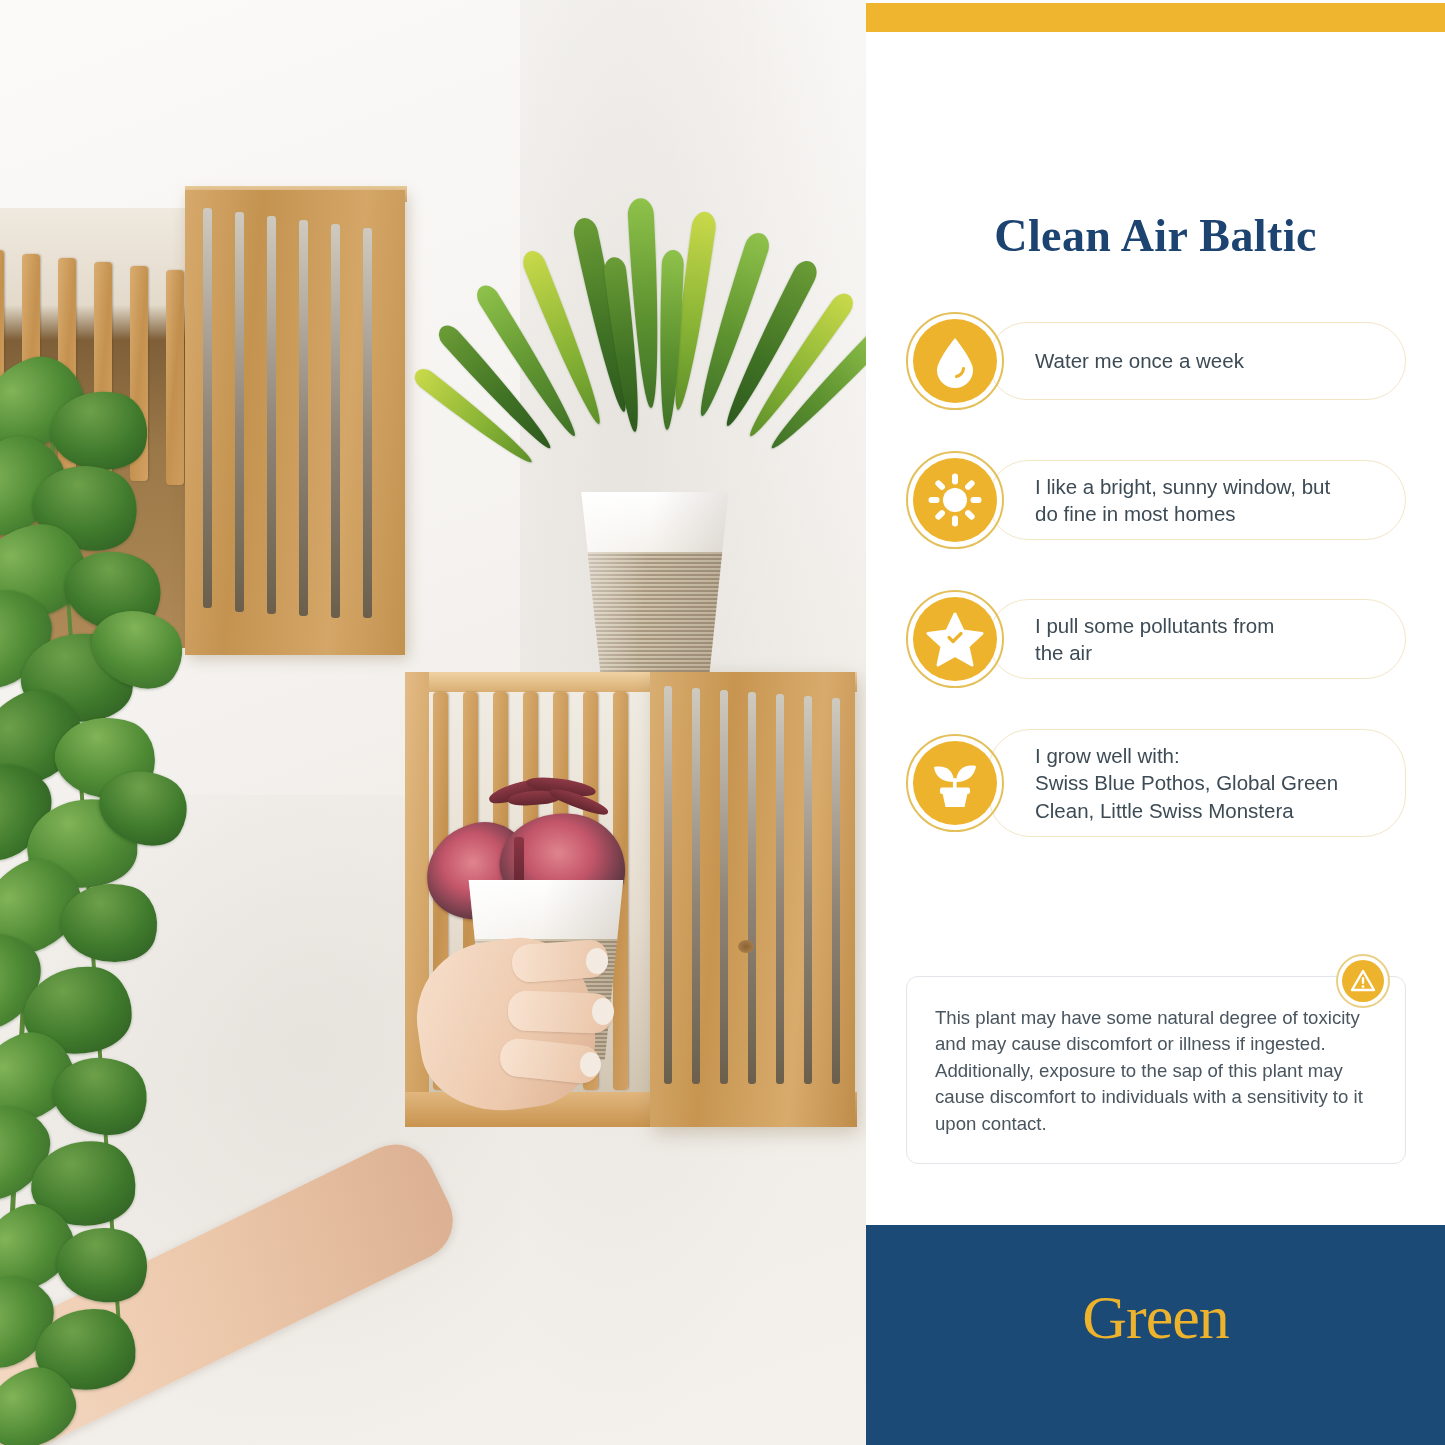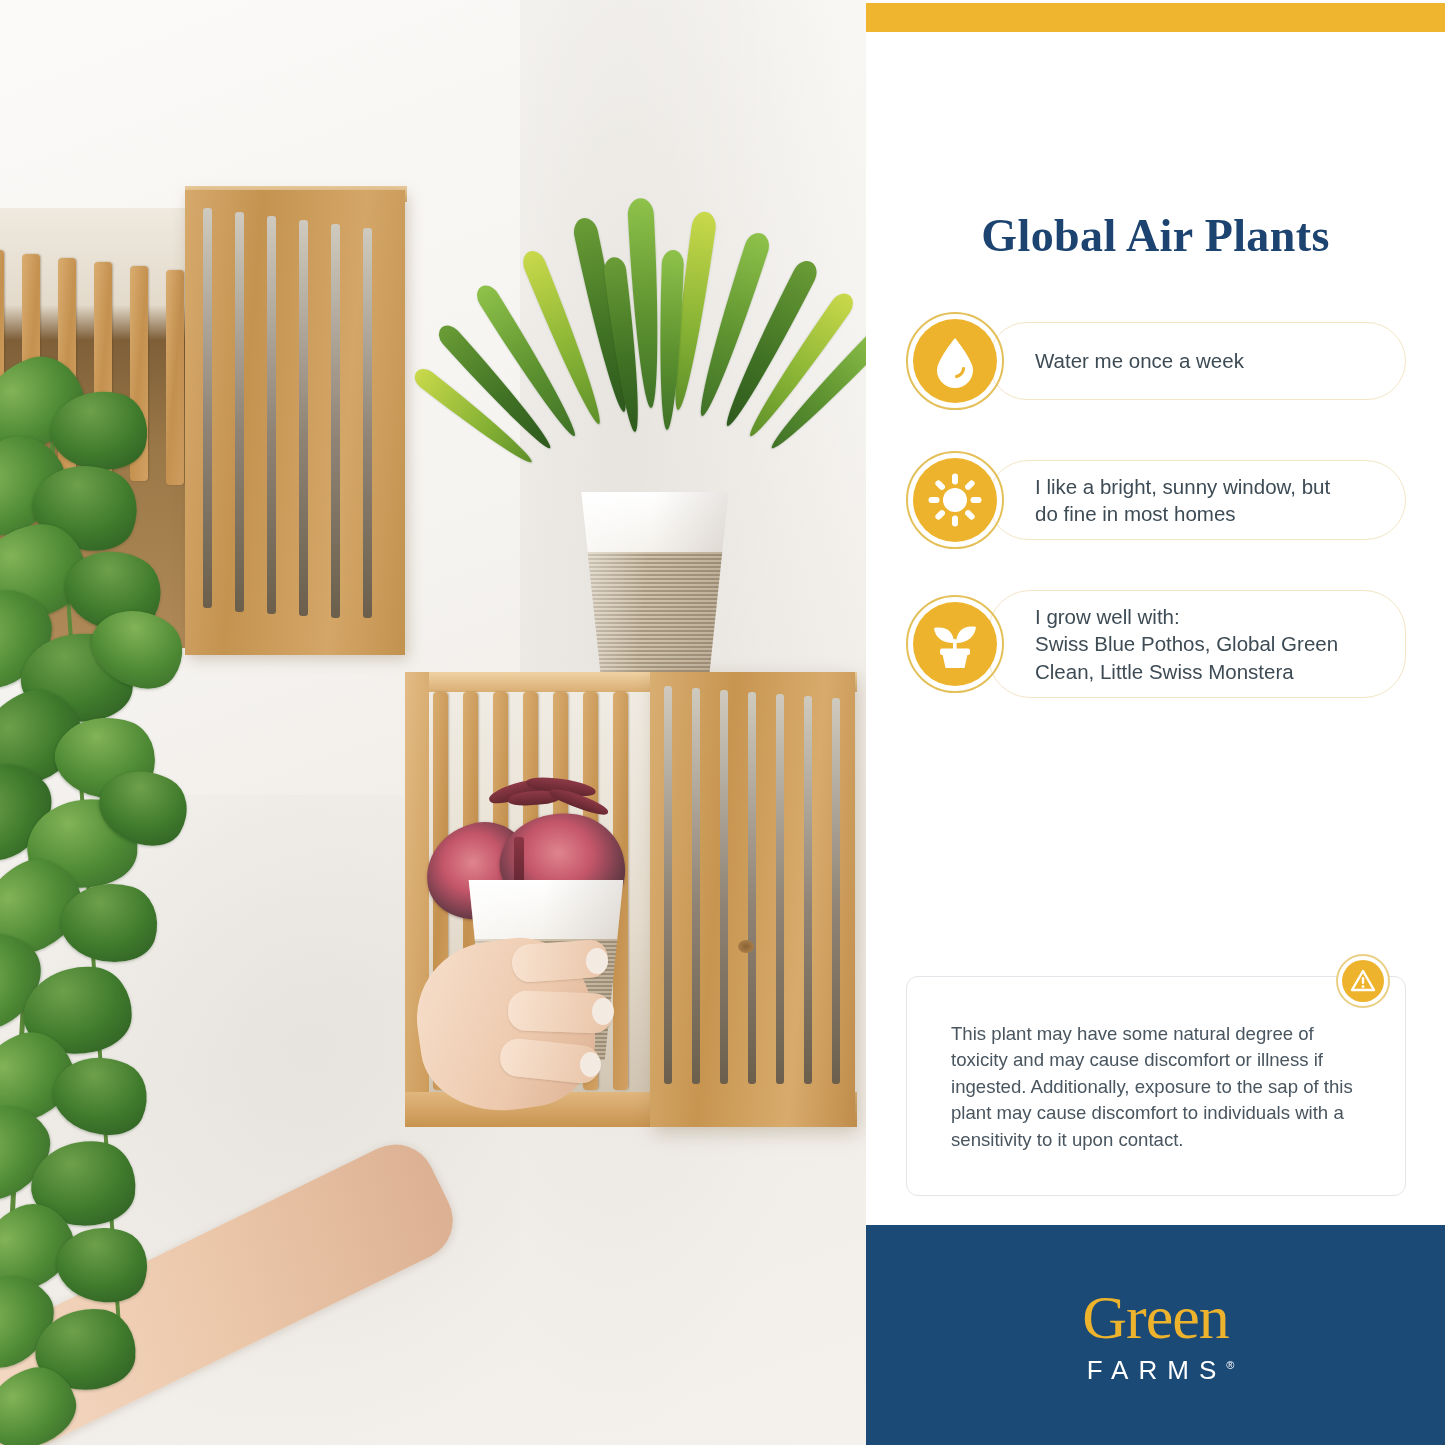--- a/index.html
+++ b/index.html
@@ -105,21 +105,21 @@
   .disc{position:absolute;left:7px;top:7px;width:84px;height:84px;border-radius:50%;
      background:#eeb32c;display:flex;align-items:center;justify-content:center;}
   .pill{position:relative;margin-left:-16px;flex:1;min-height:78px;
      border:1.6px solid #f2e6c6;border-radius:42px;background:#fff;
      display:flex;align-items:center;padding:12px 26px 12px 46px;box-sizing:border-box;}
   .pill p{margin:0;color:#3d4b55;font-size:20.5px;line-height:1.34;font-family:"Liberation Sans",sans-serif;}
 
   .warnbox{position:absolute;left:906px;top:976px;width:500px;
      border:1.4px solid #e2e6ea;border-radius:12px;background:#fff;
      padding:26px 26px 24px 26px;box-sizing:border-box;}
-  .warnbox p{margin:18px;color:#49555f;font-size:18.6px;line-height:1.42;}
+  .warnbox p{margin:2px;color:#49555f;font-size:18.6px;line-height:1.42;}
   .warnicon{position:absolute;left:1336px;top:954px;width:54px;height:54px;border-radius:50%;
      border:2px solid #e9cf84;box-sizing:border-box;background:#fff;}
   .warnicon .wd{position:absolute;left:4px;top:4px;width:42px;height:42px;border-radius:50%;
      background:#eeb32c;display:flex;align-items:center;justify-content:center;}
 
   .footer{position:absolute;left:866px;top:1225px;width:579px;height:220px;background:#1c4a76;}
   .logo{position:absolute;left:866px;top:1288px;width:579px;text-align:center;}
   .logo .costa{font-family:"Liberation Serif",serif;font-size:62px;color:#eeb32c;
      letter-spacing:-1px;line-height:.95;}
   .logo .farms{font-family:"Liberation Sans",sans-serif;font-size:26px;color:#ffffff;
@@ -256,21 +256,21 @@
       <div class="leaf d" style="left:88px;top:976px;width:90px;height:76px;transform:rotate(20deg);"></div>
       <div class="leaf" style="left:-10px;top:1032px;width:96px;height:80px;transform:rotate(-38deg);"></div>
       <div class="leaf d" style="left:66px;top:1058px;width:100px;height:82px;transform:rotate(6deg);"></div>
       <div class="leaf" style="left:14px;top:1120px;width:92px;height:76px;transform:rotate(-16deg);"></div>
     </div>
   </div>
 
   <div class="panel"></div>
   <div class="goldbar"></div>
 
-  <h1 class="title">Global Air Plants</h1>
+  <h1 class="title">Clean Air Baltic</h1>
 
   <div class="rows">
 
     <div class="row">
       <div class="icon-wrap">
         <div class="ring"></div>
         <div class="disc">
           <svg width="56" height="56" viewBox="0 0 56 56" aria-hidden="true">
             <path d="M28 5 C28 5 10 27 10 37 a18 18 0 0 0 36 0 C46 27 28 5 28 5 Z" fill="#fff"></path>
             <path d="M38 36 a10 10 0 0 1 -8 9 a1 1 0 0 1 -1 -3 a8 8 0 0 0 6 -7 a1.5 1.5 0 0 1 3 1 Z" fill="#eeb32c"></path>
@@ -302,20 +302,37 @@
         </div>
       </div>
       <div class="pill">
         <p>
           <span>I like a bright, sunny window, but</span><br>
           <span>do fine in most homes</span>
         </p>
       </div>
     </div>
 
+    <div class="row">
+      <div class="icon-wrap">
+        <div class="ring"></div>
+        <div class="disc">
+          <svg width="58" height="58" viewBox="0 0 58 58" aria-hidden="true">
+            <path d="M29 4 L37 21 L56 23.5 L42 36.5 L46 55 L29 45.5 L12 55 L16 36.5 L2 23.5 L21 21 Z" fill="#fff" stroke="#fff" stroke-width="3" stroke-linejoin="round"></path>
+            <path d="M23 27.5 l4 4 l8 -8" fill="none" stroke="#eeb32c" stroke-width="3.2" stroke-linecap="round" stroke-linejoin="round"></path>
+          </svg>
+        </div>
+      </div>
+      <div class="pill">
+        <p>
+          <span>I pull some pollutants from</span><br>
+          <span>the air</span>
+        </p>
+      </div>
+    </div>
 
     <div class="row">
       <div class="icon-wrap">
         <div class="ring"></div>
         <div class="disc">
           <svg width="58" height="58" viewBox="0 0 58 58" aria-hidden="true">
             <path d="M28 28 C16 28 9 22 8 13 C20 11 27 16 28 27 Z" fill="#fff"></path>
             <path d="M30 28 C42 28 49 21 50 12 C38 10 31 16 30 27 Z" fill="#fff"></path>
             <rect x="27" y="24" width="3.6" height="14" rx="1.6" fill="#fff"></rect>
             <path d="M16 37 H42 L38.5 53 H19.5 Z" fill="#fff"></path>
@@ -342,16 +359,15 @@
         <path d="M13 3 L24 22 H2 Z" fill="none" stroke="#fff" stroke-width="2.4" stroke-linejoin="round"></path>
         <rect x="11.8" y="9" width="2.4" height="7" rx="1.2" fill="#fff"></rect>
         <circle cx="13" cy="18.6" r="1.4" fill="#fff"></circle>
       </svg>
     </div>
   </div>
 
   <div class="footer"></div>
   <div class="logo">
     <div class="costa">Green</div>
-    <div class="farms"><span>FARMS</span><sup>®</sup></div>
   </div>
 
 </div>
 
 </body></html>

